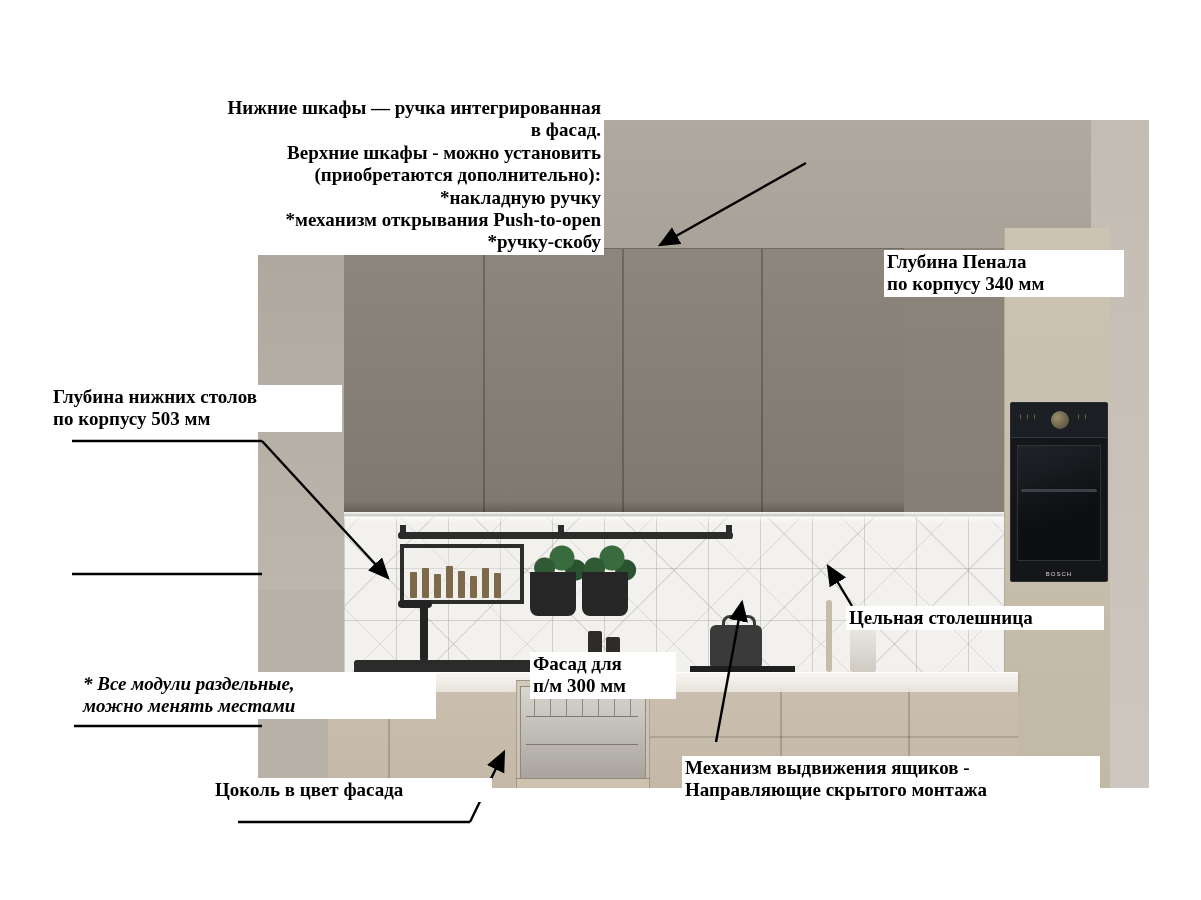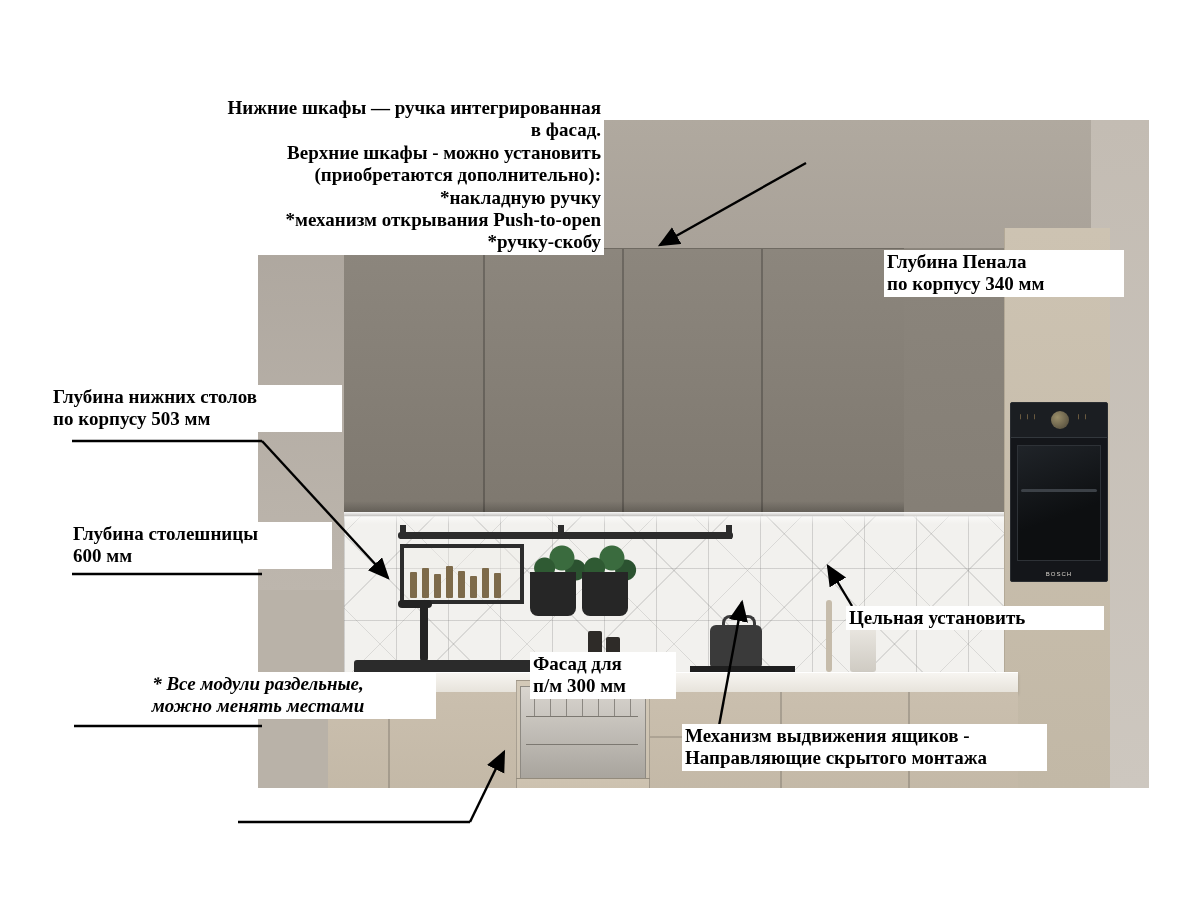--- a/index.html
+++ b/index.html
@@ -294,21 +294,21 @@
     background: #ffffff;
     color: #000000;
     font-family: "Liberation Serif", serif;
     font-weight: bold;
     font-size: 19px;
     line-height: 1.18;
     white-space: pre-line;
     padding: 1px 3px;
     box-sizing: border-box;
   }
-  .lbl.italic { font-style: italic; text-align: center; }
+  .lbl.italic { font-style: italic; }
 
   
   #leaders {
     position: absolute;
     left: 0; top: 0; width: 1201px; height: 900px;
     pointer-events: none;
   }
 </style>
 </head>
 <body>
@@ -437,28 +437,27 @@
 *механизм открывания Push-to-open
 *ручку-скобу</div>
 
 
   <div class="lbl" style="left:884px; top:250px; width:240px;">Глубина Пенала
 по корпусу 340 мм</div>
 
   <div class="lbl" style="left:50px; top:366px; width:292px;margin-top:19px;">Глубина нижних столов
 по корпусу 503 мм</div>
 
-  <div class="lbl" style="left:70px; top:522px; width:262px;">Глубина столешницы
-    600 мм</div>
 
   <div class="lbl italic" style="left:80px; top:672px; width:356px;">* Все модули раздельные,
 можно менять местами</div>
 
   <div class="lbl" style="left:530px; top:652px; width:146px;">Фасад для
 п/м 300 мм</div>
 
-  <div class="lbl" style="left:846px; top:606px; width:258px;">Цельная установить</div>
-
-  <div class="lbl" style="left:682px; top:724px; width:365px;">Механизм выдвижения ящиков -
+  <div class="lbl" style="left:846px; top:606px; width:258px;">Цельная столешница</div>
+
+  <div class="lbl" style="left:682px; top:756px; width:418px;">Механизм выдвижения ящиков -
 Направляющие скрытого монтажа</div>
 
+  <div class="lbl" style="left:212px; top:778px; width:280px;">Цоколь в цвет фасада</div>
 
 </div>
 
 </body></html>

